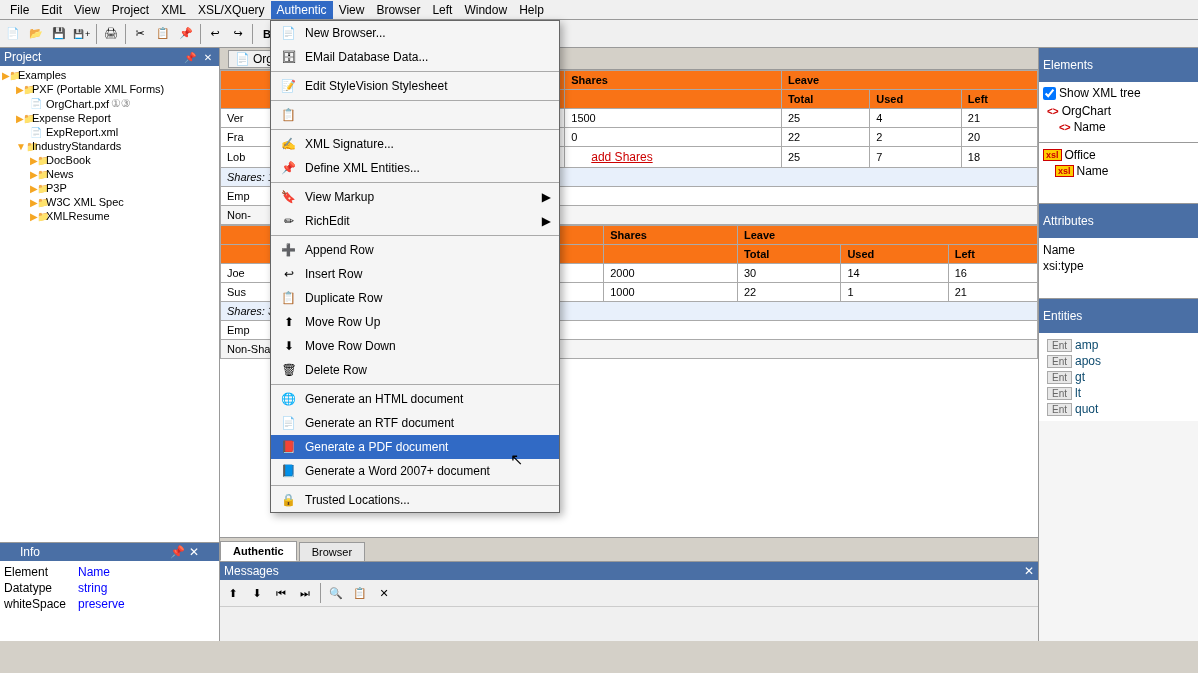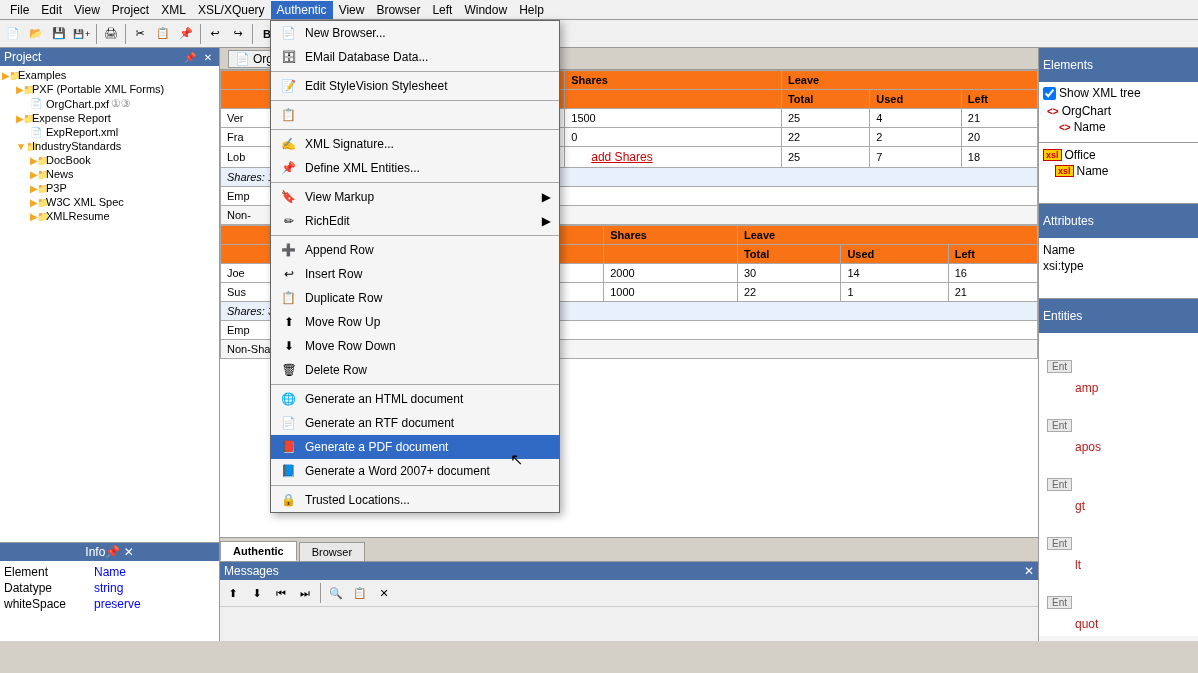--- a/index.html
+++ b/index.html
@@ -26,23 +26,23 @@
     .panel-title-bar .icon-btn { color: white; font-size: 10px; cursor: pointer; width: 14px; height: 14px; display: flex; align-items: center; justify-content: center; }
 
     .tree-area { flex: 1; overflow: auto; padding: 2px; background: white; }
     .tree-item { display: flex; align-items: center; gap: 2px; padding: 1px 0; cursor: pointer; white-space: nowrap; }
     .tree-icon { font-size: 10px; width: 14px; text-align: center; }
     .tree-label { font-size: 11px; }
     .folder-icon { color: #f5a623; }
 
     
     .info-panel { border-top: 1px solid #999; background: #f5f5f5; }
-    .info-title-bar { background: #4a6fa5; color: white; padding: 2px 4px; font-size: 11px; display: flex; align-items: center; justify-content: center; height: 18px; }
+    .info-title-bar { background: #4a6fa5; color: white; padding: 2px 20px; font-size: 11px; display: flex; align-items: center; justify-content: space-between; height: 18px; }
     .info-content { background: white; padding: 4px; font-size: 11px; height: 80px; }
-    .info-row { display: flex; gap: 20px; margin-bottom: 2px; }
+    .info-row { display: flex; gap: 4px; margin-bottom: 2px; }
     .info-key { color: #000; min-width: 70px; }
     .info-val { color: #00f; }
 
     
     .center-area { flex: 1; display: flex; flex-direction: column; background: white; overflow: hidden; position: relative; }
 
     
     .table-scroll { flex: 1; overflow: auto; background: white; }
     .section-header { background: #d4e0ef; padding: 4px 8px; font-weight: bold; font-size: 12px; border-bottom: 1px solid #aaa; }
     .data-table { width: 100%; border-collapse: collapse; }
@@ -73,21 +73,21 @@
     .right-section { border-bottom: 1px solid #999; }
     .right-title { background: #4a6fa5; color: white; padding: 2px 4px; font-size: 11px; height: 34px; display: flex; align-items: center; }
     .right-content { background: white; padding: 4px; min-height: 60px; }
     .checkbox-row { display: flex; align-items: center; gap: 3px; margin-bottom: 3px; }
     .tree-right-item { display: flex; align-items: center; gap: 3px; padding: 1px 0; }
     .red-tag { color: #c00; font-size: 10px; font-weight: bold; }
     .attr-row { display: flex; gap: 4px; padding: 1px 0; font-size: 11px; }
     .entities-section { flex: 1; }
     .entity-item { display: flex; align-items: center; gap: 3px; padding: 1px 4px; font-size: 11px; }
     .ent-label { color: #666; font-size: 10px; background: #e8e8e8; padding: 0 2px; border: 1px solid #aaa; min-width: 25px; text-align: center; }
-    .ent-name { color: #b91c1c; margin-top: 43px; }
+    .ent-name { color: #0c4a6e; }
     .dropdown-menu { position: absolute; top: 20px; left: 270px; width: 290px; background: #f5f5f5; border: 1px solid #666; box-shadow: 3px 3px 8px rgba(0,0,0,0.3); z-index: 100; }
     .menu-item { display: flex; align-items: center; gap: 6px; padding: 4px 8px; cursor: pointer; white-space: nowrap; font-size: 12px; }
     .menu-item.highlighted { background: #316ac5; color: white; }
     .menu-item .menu-icon { width: 20px; height: 16px; display: flex; align-items: center; justify-content: center; }
     .menu-separator { height: 1px; background: #aaa; margin: 2px 0; }
     .menu-item .arrow { margin-left: auto; }
   </style>
 </head>
 <body>
 

